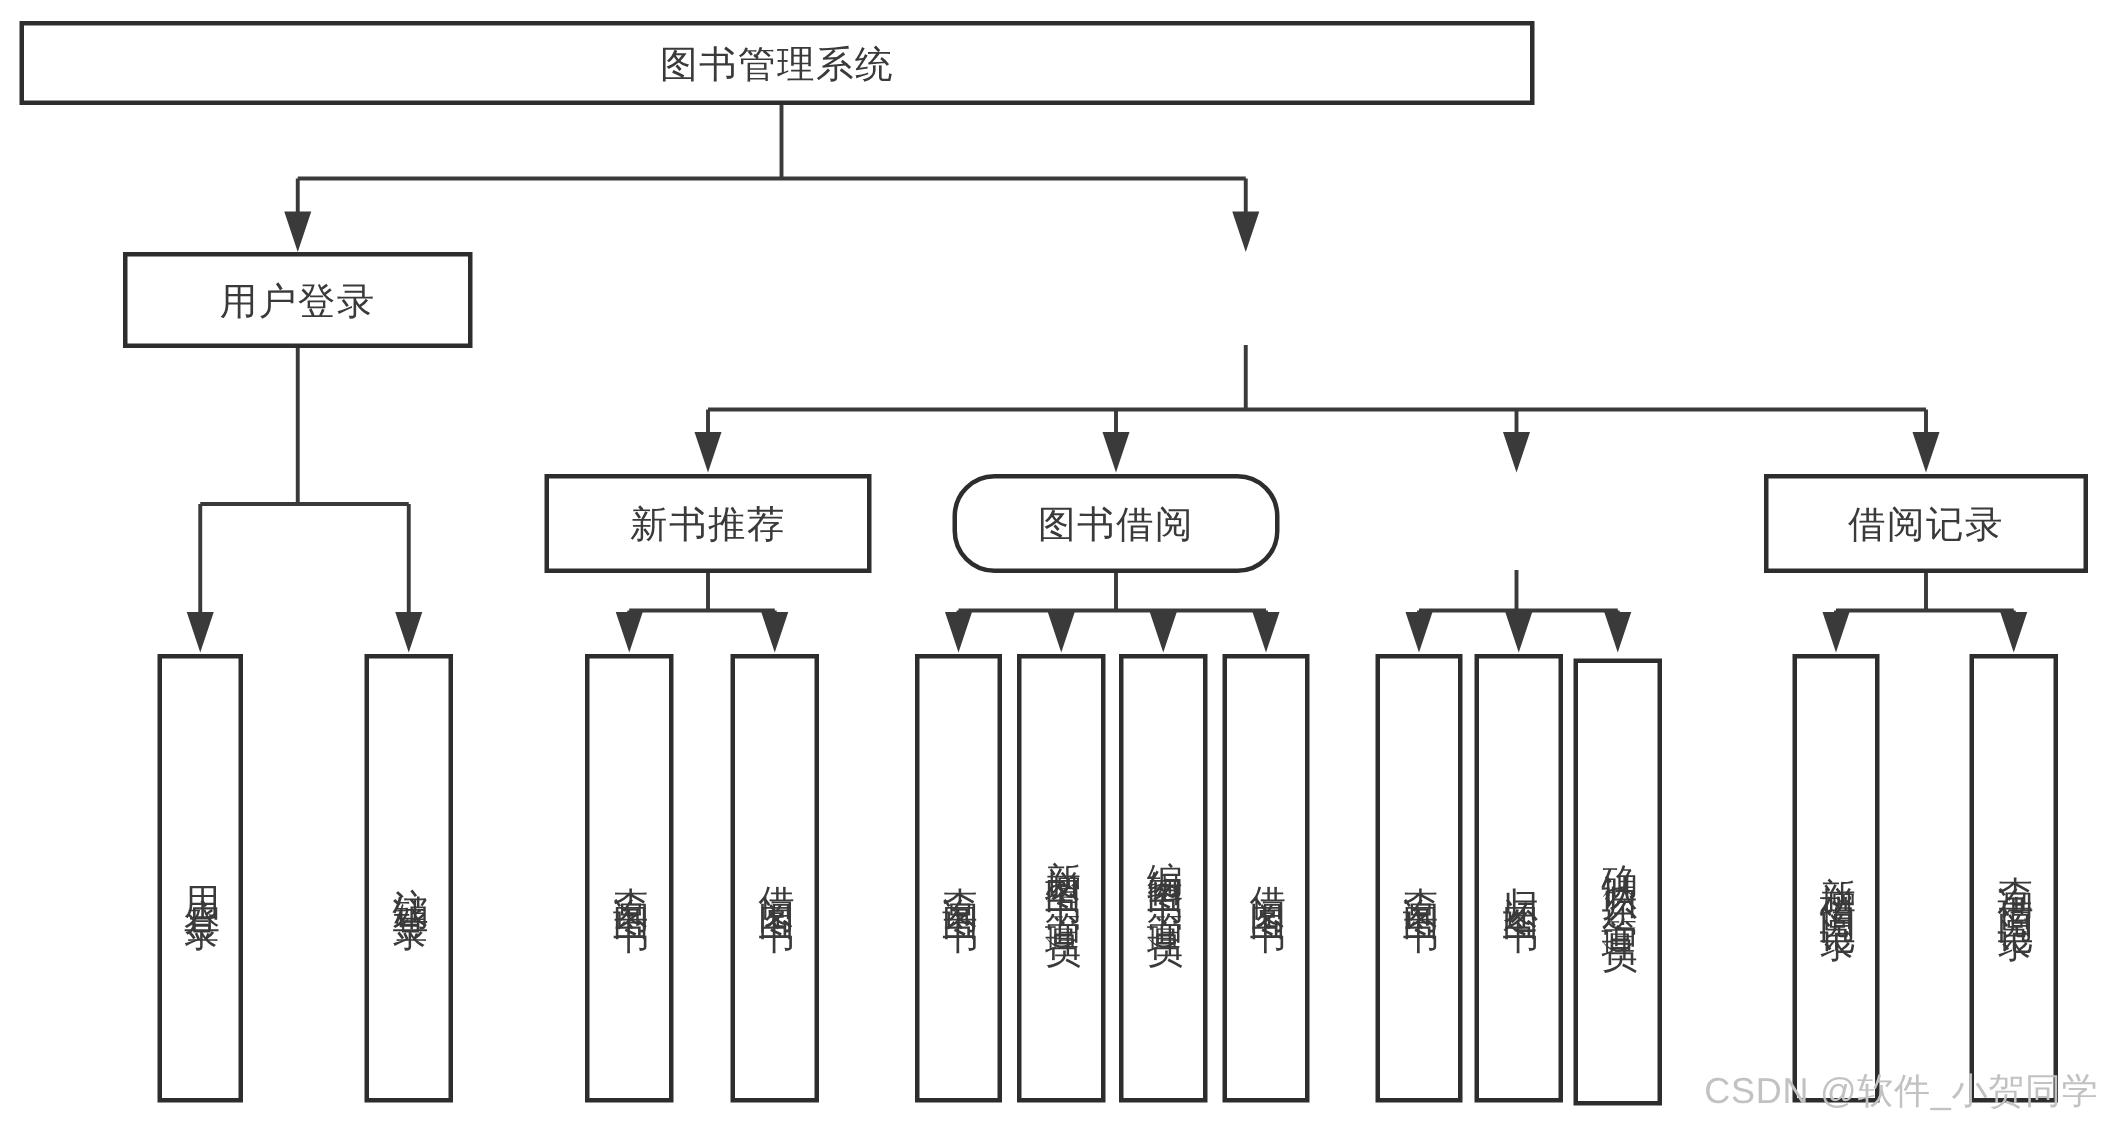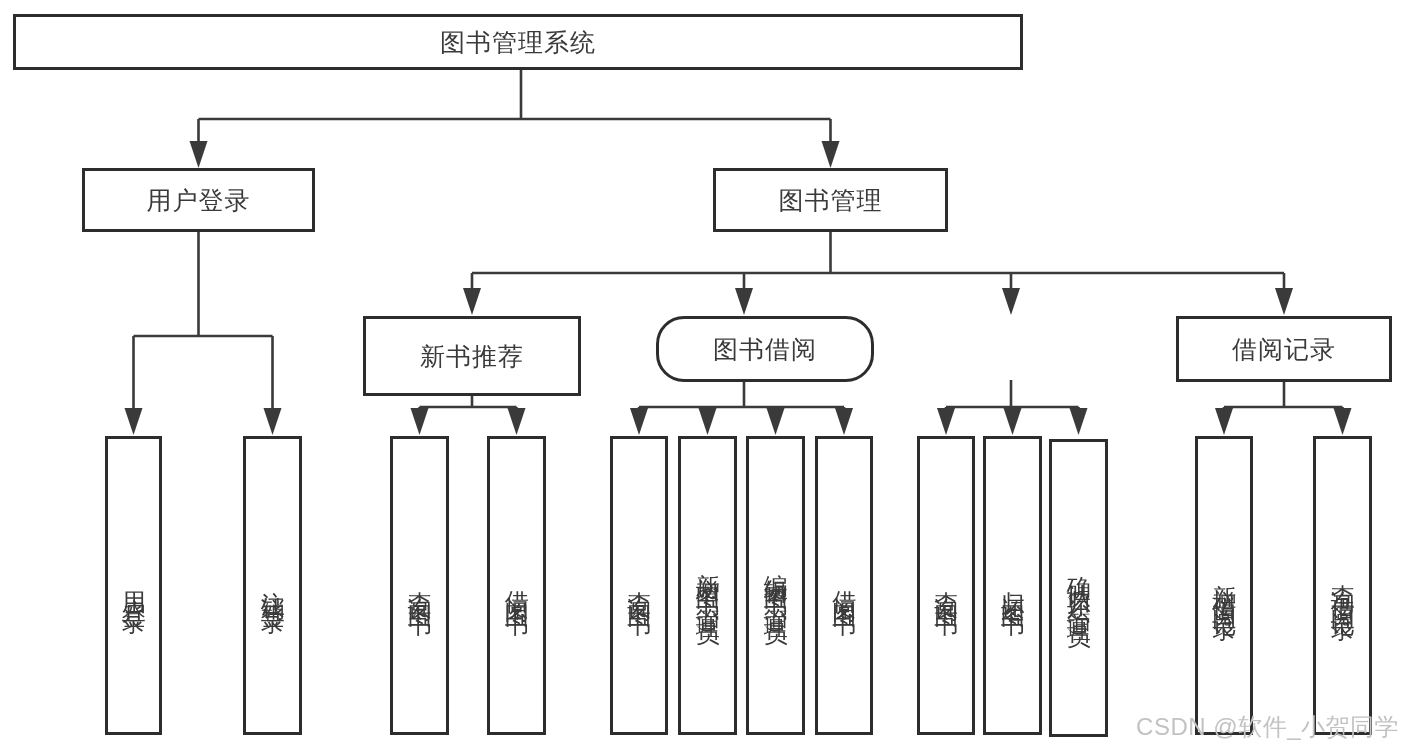--- a/index.html
+++ b/index.html
@@ -73,28 +73,25 @@
     </g>
   </svg>
 
   <div class="node root" style="left:13px; top:14px; width:1010px; height:56px;">
     <span>图书管理系统</span>
   </div>
 
   <div class="node" style="left:82px; top:168px; width:233px; height:64px;">
     <span>用户登录</span>
   </div>
-  <div class="node" style="left:713px; top:168px; width:235px; height:64px;">
-    <span>图书管理</span>
-  </div>
 
-  <div class="node" style="left:363px; top:316px; width:218px; height:80px;">
+  <div class="node" style="left:363px; top:316px; width:218px; height:66px;">
     <span>新书推荐</span>
   </div>
-  <div class="node" style="left:656px; top:316px; width:218px; height:66px;border-radius:28px;">
+  <div class="node" style="left:635px; top:316px; width:218px; height:66px;border-radius:28px;">
     <span>图书借阅</span>
   </div>
   <div class="node" style="left:1176px; top:316px; width:216px; height:66px;">
     <span>借阅记录</span>
   </div>
 
   <div class="node v" style="left:105px; top:436px; width:57px; height:299px;">
     <span>用户登录</span>
   </div>
   <div class="node v" style="left:243px; top:436px; width:59px; height:299px;">

